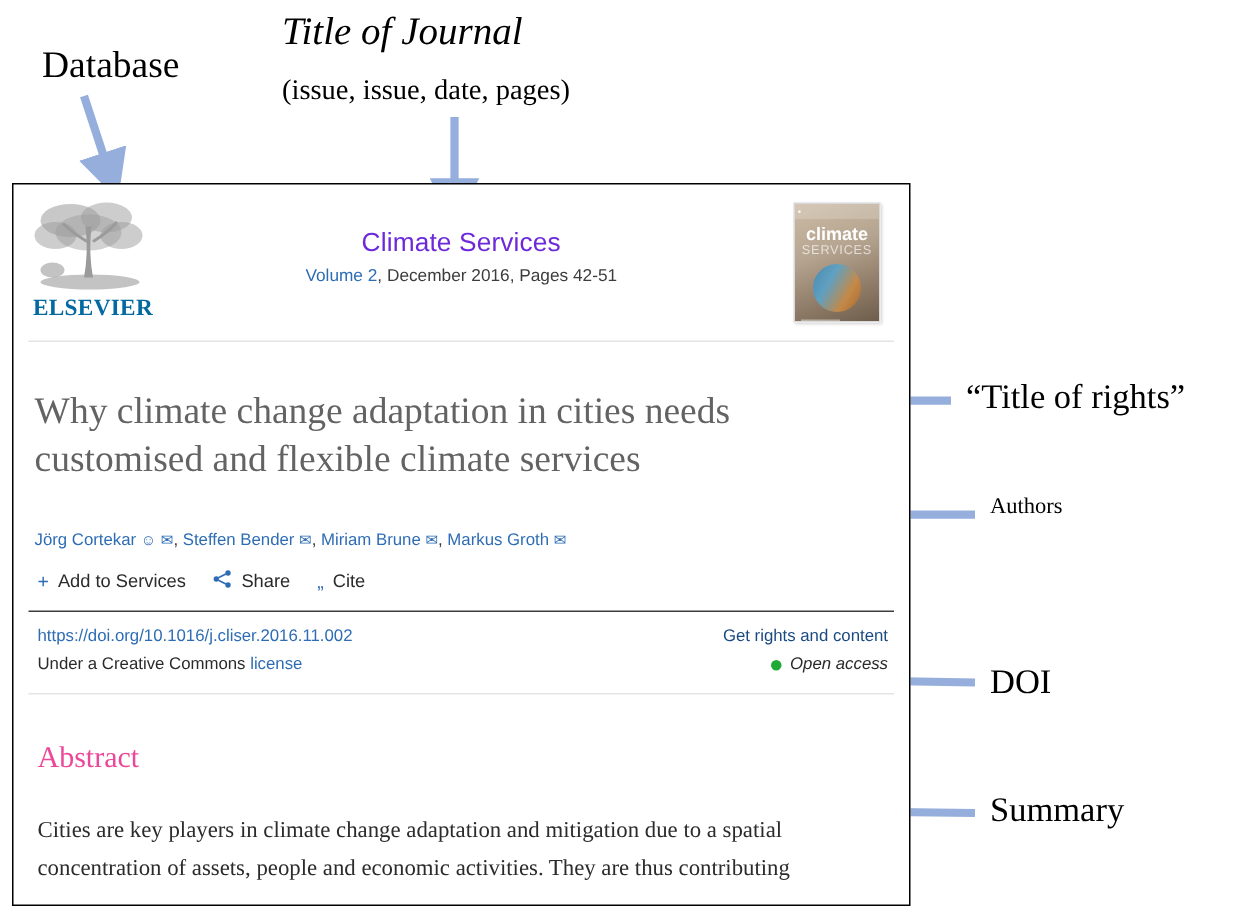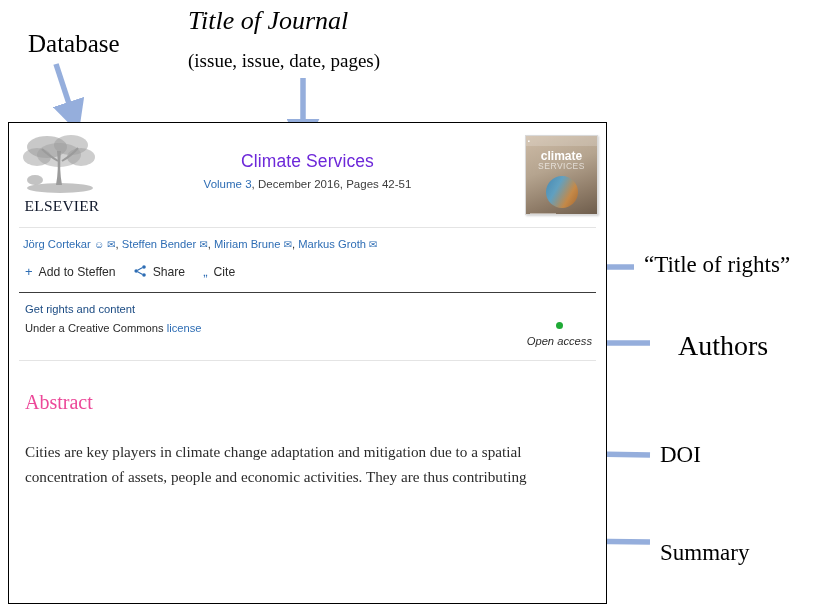--- a/index.html
+++ b/index.html
@@ -17,23 +17,23 @@
   .annot {
     position: absolute;
     font-family: "Liberation Serif", "DejaVu Serif", serif;
     color: #000000;
     white-space: nowrap;
   }
   #annot-database   { left: 28px;  top: 30px;  font-size: 25px; }
   #annot-journal    { left: 188px; top: 6px;   font-size: 26px; font-style: italic; }
   #annot-journalsub { left: 188px; top: 50px;  font-size: 19px; }
   #annot-title      { left: 644px; top: 252px; font-size: 23px; }
-  #annot-authors    { left: 660px; top: 330px; font-size: 28px; margin-left: 18px; }
+  #annot-authors    { left: 660px; top: 330px; font-size: 15px; }
   #annot-doi        { left: 660px; top: 442px; font-size: 23px; }
-  #annot-summary    { left: 660px; top: 540px; font-size: 23px; }
+  #annot-summary    { left: 660px; top: 527px; font-size: 23px; }
 
   
   .arrow-svg { position: absolute; overflow: visible; }
 
   
   #article-card {
     position: absolute;
     left: 8px;
     top: 122px;
     width: 599px;
@@ -58,23 +58,23 @@
     height: 88px;
     text-align: center;
   }
   .elsevier-tree {
     width: 78px;
     height: 66px;
     display: block;
   }
   .elsevier-word {
     font-family: "Liberation Serif", "DejaVu Serif", serif;
-    color: #0f172a;
+    color: #0369a1;
     font-size: 15.5px;
-    font-weight: normal;
+    font-weight: bold;
     letter-spacing: 0.2px;
     line-height: 17px;
   }
   .journal-center {
     position: absolute;
     left: 110px;
     right: 110px;
     top: 28px;
     text-align: center;
   }
@@ -85,23 +85,23 @@
     letter-spacing: 0.1px;
   }
   .journal-meta {
     margin-top: 6px;
     font-size: 11.5px;
     color: #3c3c3c;
   }
   .journal-meta .vol { color: #2e6db4; }
   .cover-thumb {
     position: absolute;
-    right: 8px;
+    right: 19px;
     top: 12px;
-    width: 73px;
+    width: 58px;
     height: 80px;
     border: 1px solid #d9d9d9;
     background: linear-gradient(160deg, #cdbba6 0%, #b5a48f 40%, #8d7a66 75%, #6e5d4c 100%);
     box-shadow: 1px 1px 2px rgba(0,0,0,0.18);
     overflow: hidden;
   }
   .cover-topbar {
     height: 10px;
     background: rgba(255,255,255,0.18);
     font-size: 3px;
@@ -195,27 +195,27 @@
     justify-content: space-between;
     align-items: baseline;
     padding: 10px 14px 0 16px;
     font-size: 11.2px;
   }
   .doi-link { color: #2e6db4; }
   .rights-link { color: #1a4a82; }
   .license-row {
     display: flex;
     justify-content: space-between;
-    align-items: flex-start;
+    align-items: flex-end;
     padding: 7px 14px 0 16px;
     font-size: 11.2px;
     color: #2b2b2b;
   }
   .license-row .lic { color: #2e6db4; }
-  .open-access { font-style: italic; color: #2b2b2b; display: flex; align-items: center; gap: 6px; flex-direction: column; }
+  .open-access { font-style: italic; color: #2b2b2b; display: flex; align-items: center; gap: 6px; }
   .oa-dot { width: 7px; height: 7px; border-radius: 50%; background: #1faa36; display: inline-block; }
 
   
   .abstract-heading {
     font-family: "Liberation Serif", "DejaVu Serif", serif;
     font-size: 20px;
     color: #ec4899;
     padding: 14px 14px 0 16px;
     font-weight: 400;
   }
@@ -276,50 +276,51 @@
           <ellipse cx="39" cy="57" rx="33" ry="5" opacity="0.6"></ellipse>
           <ellipse cx="14" cy="49" rx="8" ry="5" opacity="0.6"></ellipse>
         </g>
       </svg>
       <div class="elsevier-word">ELSEVIER</div>
     </div>
 
     <div class="journal-center">
       <div class="journal-name">Climate Services</div>
       <div class="journal-meta">
-        <span class="vol">Volume 3</span><span>, December 2016, Pages 42-51</span>
+        <span class="vol">Volume 2</span><span>, December 2016, Pages 42-51</span>
       </div>
     </div>
 
     <div class="cover-thumb">
       <div class="cover-topbar">
           <span>■</span>
           <span>&nbsp;</span>
         </div>
       <div class="cover-title">
         <span class="c1">climate</span>
         <span class="c2">SERVICES</span>
       </div>
       <div class="cover-globe"></div>
       <div class="cover-foot"></div>
     </div>
   </div>
 
   <div class="hr-light"></div>
 
+  <h1 class="article-title">Why climate change adaptation in cities needs customised and flexible climate services</h1>
 
   <div class="authors-line">
     <span><span>Jörg Cortekar</span> <span class="ic">☺</span> <span class="ic">✉</span></span><span class="sep">, </span><span><span>Steffen Bender</span> <span class="ic">✉</span></span><span class="sep">, </span><span><span>Miriam Brune</span> <span class="ic">✉</span></span><span class="sep">, </span><span><span>Markus Groth</span> <span class="ic">✉</span></span>
   </div>
 
 
   <div class="action-row">
     <div class="action-item">
       <span class="glyph">+</span>
-      <span class="action-label">Add to Steffen</span>
+      <span class="action-label">Add to Services</span>
     </div>
     <div class="action-item">
       <span class="glyph">
         <svg width="13" height="12" viewBox="0 0 13 12">
           <circle cx="10" cy="2" r="1.8" fill="#2e6db4"></circle>
           <circle cx="10" cy="10" r="1.8" fill="#2e6db4"></circle>
           <circle cx="2.2" cy="6" r="1.8" fill="#2e6db4"></circle>
           <line x1="3.6" y1="5.2" x2="8.6" y2="2.6" stroke="#2e6db4" stroke-width="1.1"></line>
           <line x1="3.6" y1="6.8" x2="8.6" y2="9.4" stroke="#2e6db4" stroke-width="1.1"></line>
         </svg>
@@ -328,20 +329,21 @@
     </div>
     <div class="action-item">
       <span class="glyph">„</span>
       <span class="action-label">Cite</span>
     </div>
   </div>
 
   <div class="hr-dark"></div>
 
   <div class="doi-row">
+    <span class="doi-link">https://doi.org/10.1016/j.cliser.2016.11.002</span>
     <span class="rights-link">Get rights and content</span>
   </div>
 
   <div class="license-row">
     <span><span>Under a Creative Commons </span><span class="lic">license</span></span>
     <span class="open-access">
       <span class="oa-dot"></span>
       <span>Open access</span>
     </span>
   </div>

